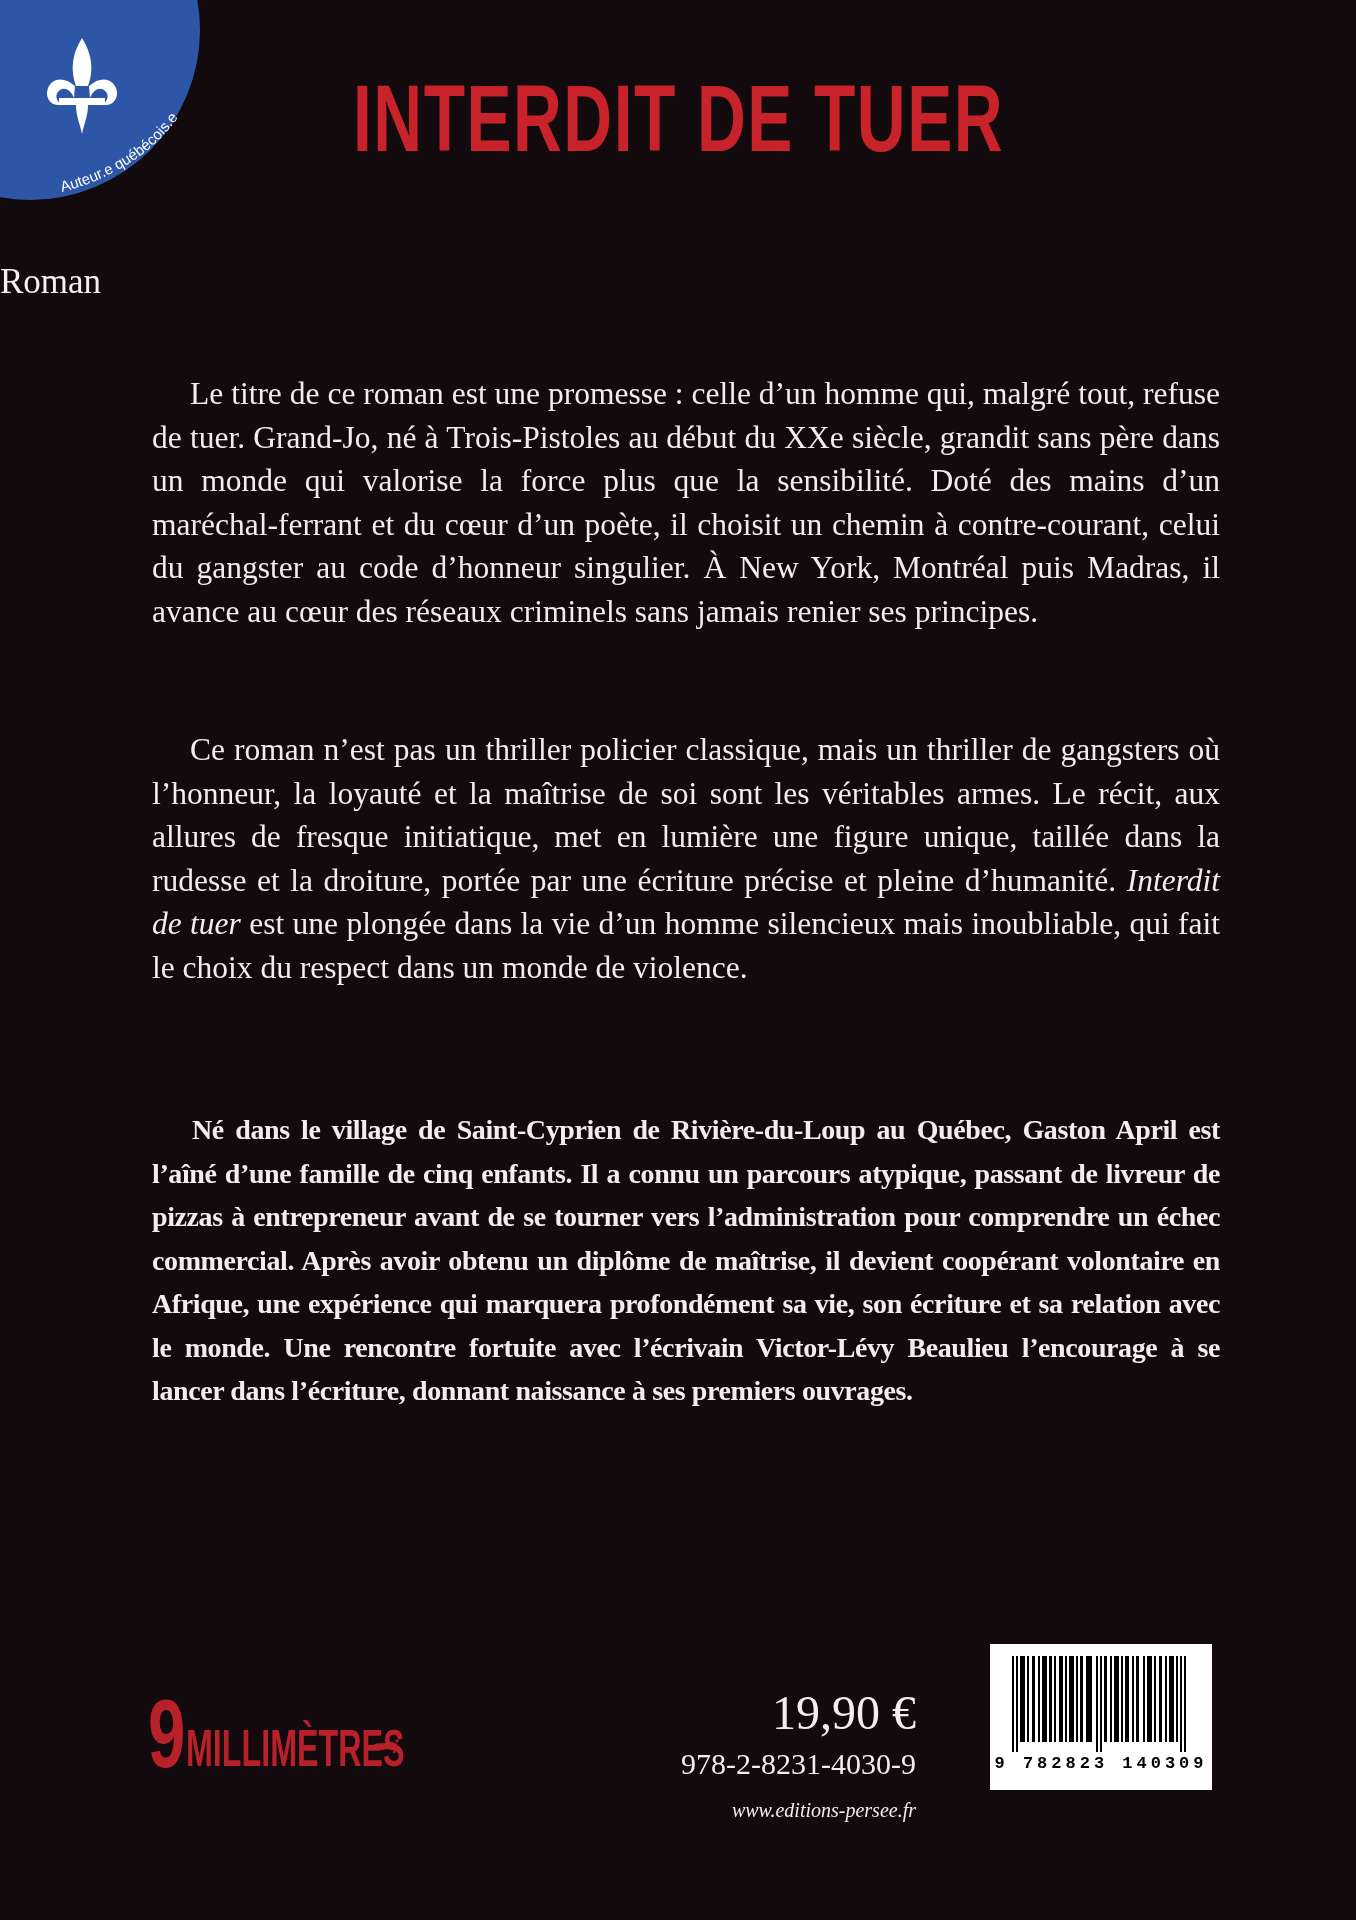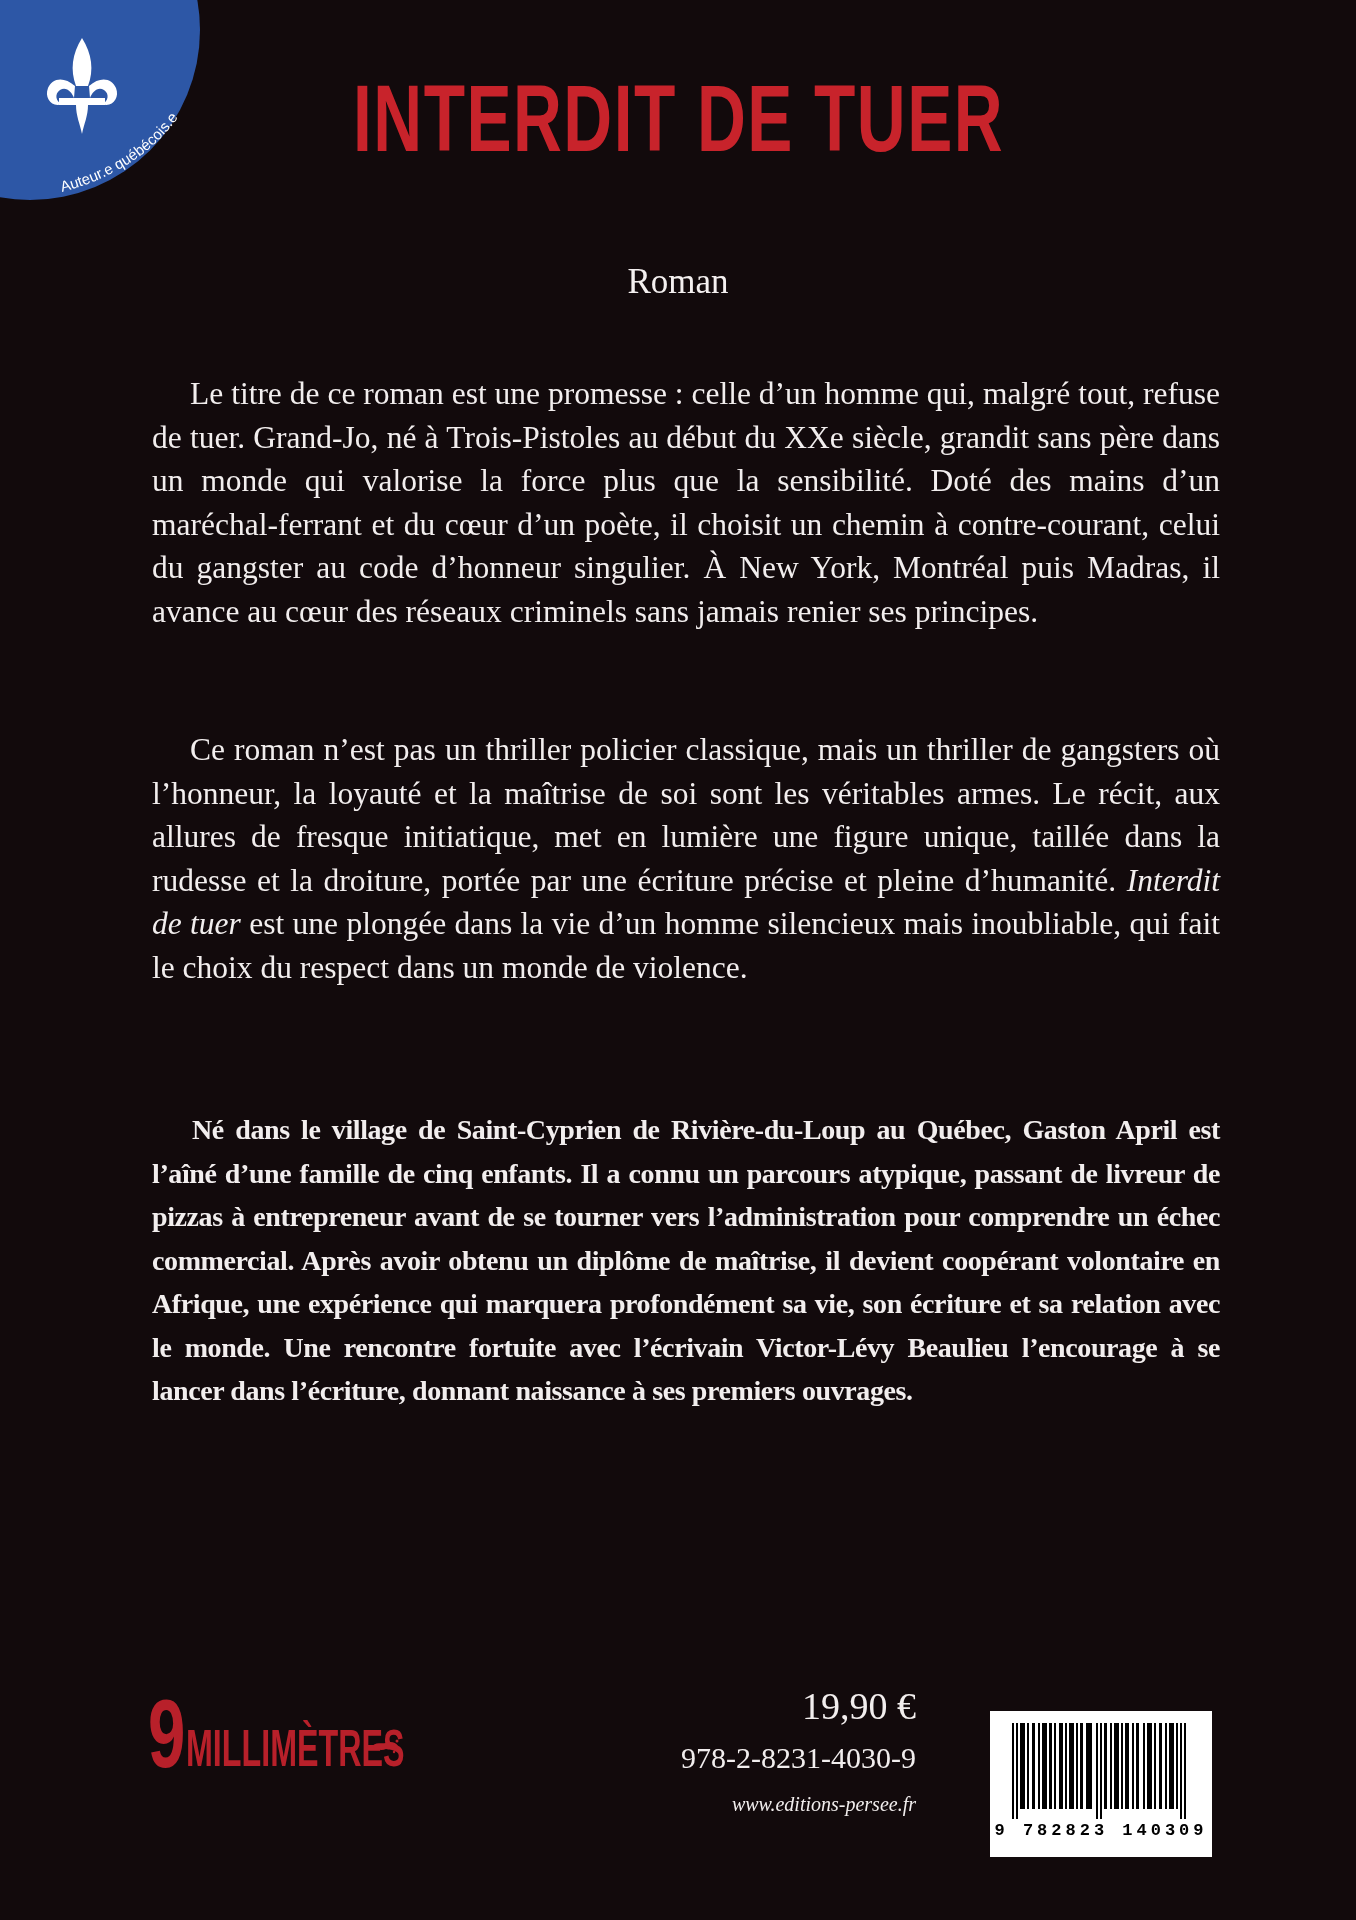--- a/index.html
+++ b/index.html
@@ -27,21 +27,21 @@
     position: absolute; left: 0; width: 100%; top: 72px;
     text-align: center;
     font-family: "Liberation Sans", "DejaVu Sans", sans-serif;
     font-weight: bold; font-size: 94px; letter-spacing: 2px;
     color: #c8232b;
     transform: scaleX(0.72); transform-origin: 680px 0;
     line-height: 1;
   }
   .genre {
     position: absolute; left: 0; width: 100%; top: 262px;
-    text-align: center; font-size: 35px; color: #f4f0f0;
+    font-size: 35px; color: #f4f0f0;
   }
   .para {
     position: absolute; left: 144px; width: 1068px;
     font-size: 31.5px; line-height: 43.5px;
     text-align: justify; text-indent: 38px;
     margin: 8px;
   }
   .p1 { top: 364px; }
   .p2 { top: 720px; }
   .p3 {
@@ -62,25 +62,25 @@
     position: absolute; left: 38px; top: 36px; font-size: 52px; line-height: 1;
     transform: scaleX(0.62); transform-origin: 0 0; white-space: nowrap;
   }
   .logo .splat {
     position: absolute; left: 222px; top: 52px; width: 30px; height: 16px;
   }
   .pub {
     position: absolute; right: 440px; top: 1684px;
     text-align: right; line-height: 1.2;
   }
-  .price { font-size: 38px; margin-bottom: 10px; }
+  .price { font-size: 48px; margin-bottom: 4px; }
   .isbn { font-size: 30px; margin-bottom: 16px; }
   .url { font-size: 20px; font-style: italic; }
   .barcode {
-    position: absolute; left: 990px; top: 1711px;
+    position: absolute; left: 990px; top: 1644px;
     width: 222px; height: 146px; background: #ffffff;
   }
   .barcode svg { position: absolute; left: 14px; top: 12px; }
   .barcode-digits {
     position: absolute; left: 0; width: 100%; top: 110px; text-align: center;
     font-family: "Liberation Mono", "DejaVu Sans Mono", monospace;
     font-size: 17px; color: #000; letter-spacing: 4px; font-weight: bold;
   }
 </style>
 </head>

